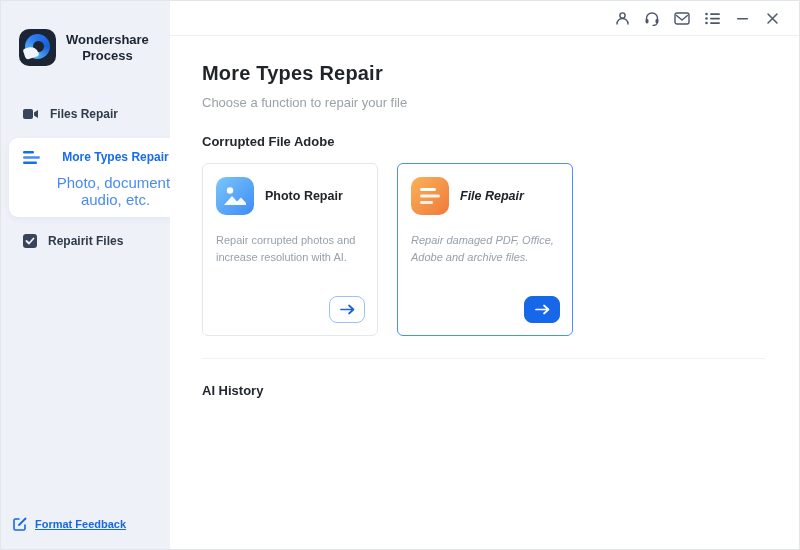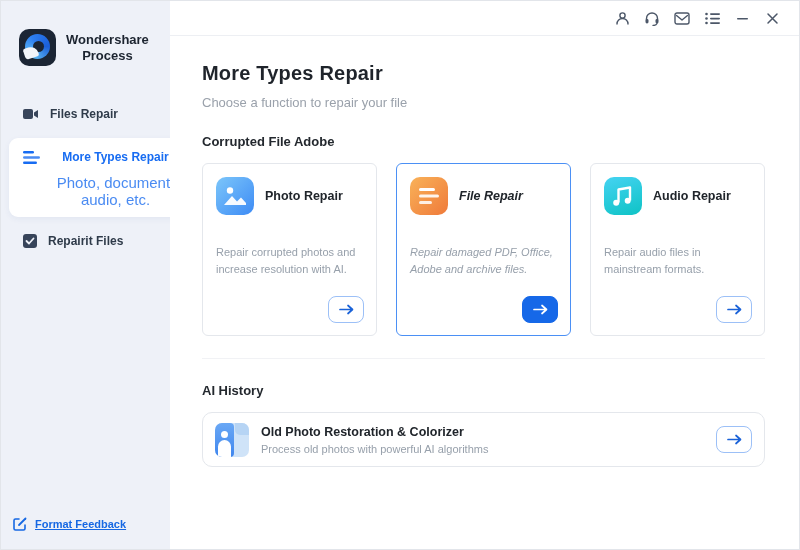--- a/index.html
+++ b/index.html
@@ -39,21 +39,21 @@
 
   .cards-row { display:flex; gap:19px; margin-top:14px; }
   .card { width:176px; height:173px; background:#fff; border:1px solid #e4e7ec; border-radius:6px; padding:13px; position:relative; cursor:pointer; }
   .card.active { border:1.5px solid #4b90f5;font-style:italic; }
   .card-head { display:flex; align-items:center; gap:11px; }
   .tile { width:38px; height:38px; border-radius:10px; position:relative; flex:0 0 auto; }
   .tile.photo { background:linear-gradient(135deg,#7cc6fa,#3d8bf5); }
   .tile.file  { background:linear-gradient(135deg,#f9b259,#ef7a3a); }
   .tile.audio { background:linear-gradient(160deg,#45d3f2,#0ec3c5); }
   .card-title { font-size:12.5px; font-weight:bold; color:#20252b; }
-  .card-desc { font-size:11px; color:#97a0ab; line-height:1.55; margin-top:29px; }
+  .card-desc { font-size:11px; color:#97a0ab; line-height:1.55; margin-top:17px; }
   .go-btn { position:absolute; right:12px; bottom:12px; width:36px; height:27px; border-radius:8px; display:flex; align-items:center; justify-content:center; cursor:pointer; }
   .go-btn.outline { border:1.5px solid #9cc0f7; background:#fff; color:#1a62d8; }
   .go-btn.solid { background:#1668e8; border:1.5px solid #1668e8; color:#fff; }
 
   .divider { height:1px; background:#f1f2f5; margin:22px 0 0 0; }
 
   .wide-card { margin-top:14px; height:55px; border:1px solid #e4e7ec; border-radius:10px; display:flex; align-items:center; padding:0 12px; gap:12px; cursor:pointer; }
   .tile-old { width:34px; height:34px; border-radius:7px; overflow:hidden; position:relative; flex:0 0 auto; background:#cfe3f8; }
   .tile-old .half { position:absolute; left:0; top:0; width:19px; height:34px; background:linear-gradient(180deg,#6aa8f5,#3f86ee); border-radius:0 4px 4px 0; }
   .tile-old .head { position:absolute; left:6px; top:8px; width:7px; height:7px; border-radius:50%; background:#fff; }
@@ -217,62 +217,23 @@
           <div class="card-desc">Repair damaged PDF, Office, Adobe and archive files.</div>
           <div class="go-btn solid">
             <span>
               <svg width="15" height="11" viewBox="0 0 15 11">
                   <path d="M1 5.5 H13 M9 1.5 L13.5 5.5 L9 9.5" stroke="currentColor" stroke-width="1.7" fill="none" stroke-linecap="round" stroke-linejoin="round"></path>
                 </svg>
             </span>
           </div>
         </div>
 
-        <div class="card">
-          <div class="card-head">
-            <div class="tile audio">
-              <svg width="38" height="38" viewBox="0 0 38 38">
-                  <path d="M14.5 25.5 V12.5 L26 10.5 V23.5" stroke="#fff" stroke-width="2.4" fill="none" stroke-linejoin="round"></path>
-                  <circle cx="12.2" cy="25.8" r="3" fill="#fff"></circle>
-                  <circle cx="23.7" cy="23.8" r="3" fill="#fff"></circle>
-                </svg>
-            </div>
-            <div class="card-title">Audio Repair</div>
-          </div>
-          <div class="card-desc">Repair audio files in mainstream formats.</div>
-          <div class="go-btn outline">
-            <span>
-              <svg width="15" height="11" viewBox="0 0 15 11">
-                  <path d="M1 5.5 H13 M9 1.5 L13.5 5.5 L9 9.5" stroke="currentColor" stroke-width="1.7" fill="none" stroke-linecap="round" stroke-linejoin="round"></path>
-                </svg>
-            </span>
-          </div>
-        </div>
 
       </div>
 
       <div class="divider"></div>
 
       <div class="section-heading">AI History</div>
 
-      <div class="wide-card">
-        <div class="tile-old">
-          <div class="corner"></div>
-            <div class="half"></div>
-            <div class="head"></div>
-            <div class="body"></div>
-        </div>
-        <div>
-          <div class="wide-title">Old Photo Restoration &amp; Colorizer</div>
-          <div class="wide-sub">Process old photos with powerful AI algorithms</div>
-        </div>
-        <div class="go-btn outline">
-          <span>
-            <svg width="15" height="11" viewBox="0 0 15 11">
-                <path d="M1 5.5 H13 M9 1.5 L13.5 5.5 L9 9.5" stroke="currentColor" stroke-width="1.7" fill="none" stroke-linecap="round" stroke-linejoin="round"></path>
-              </svg>
-          </span>
-        </div>
-      </div>
 
     </div>
   </div>
 </div>
 
 </body></html>

